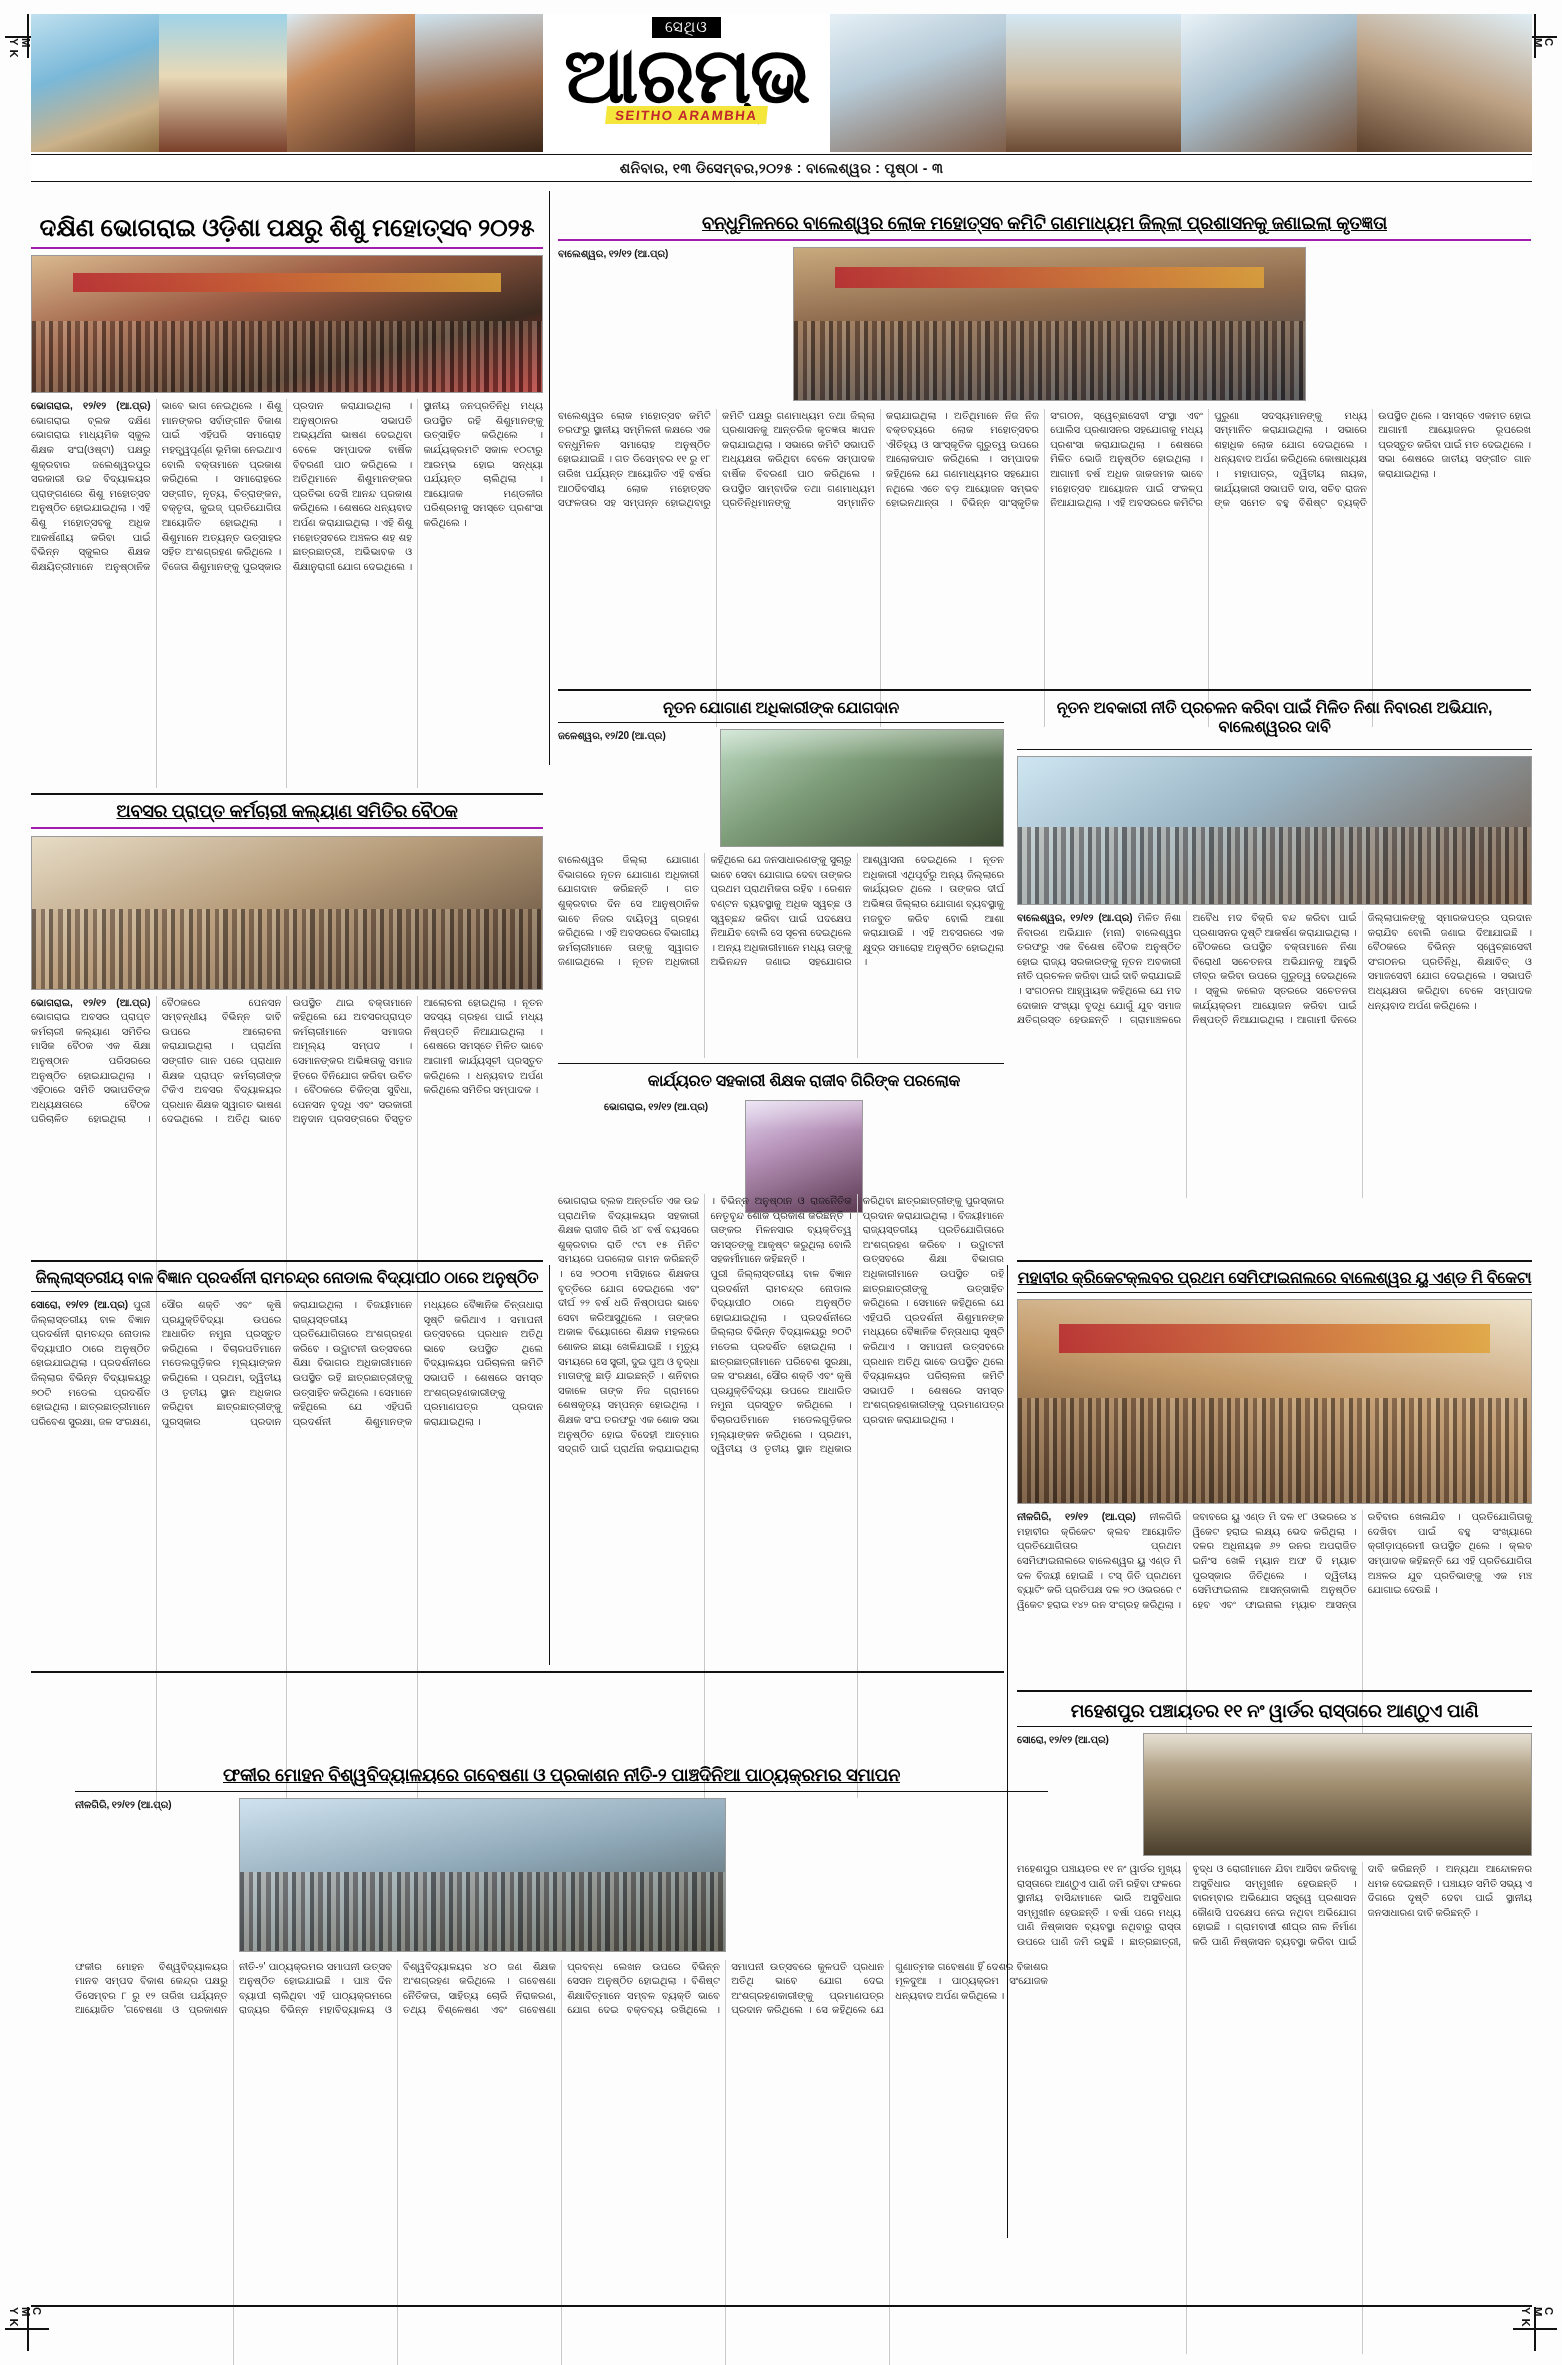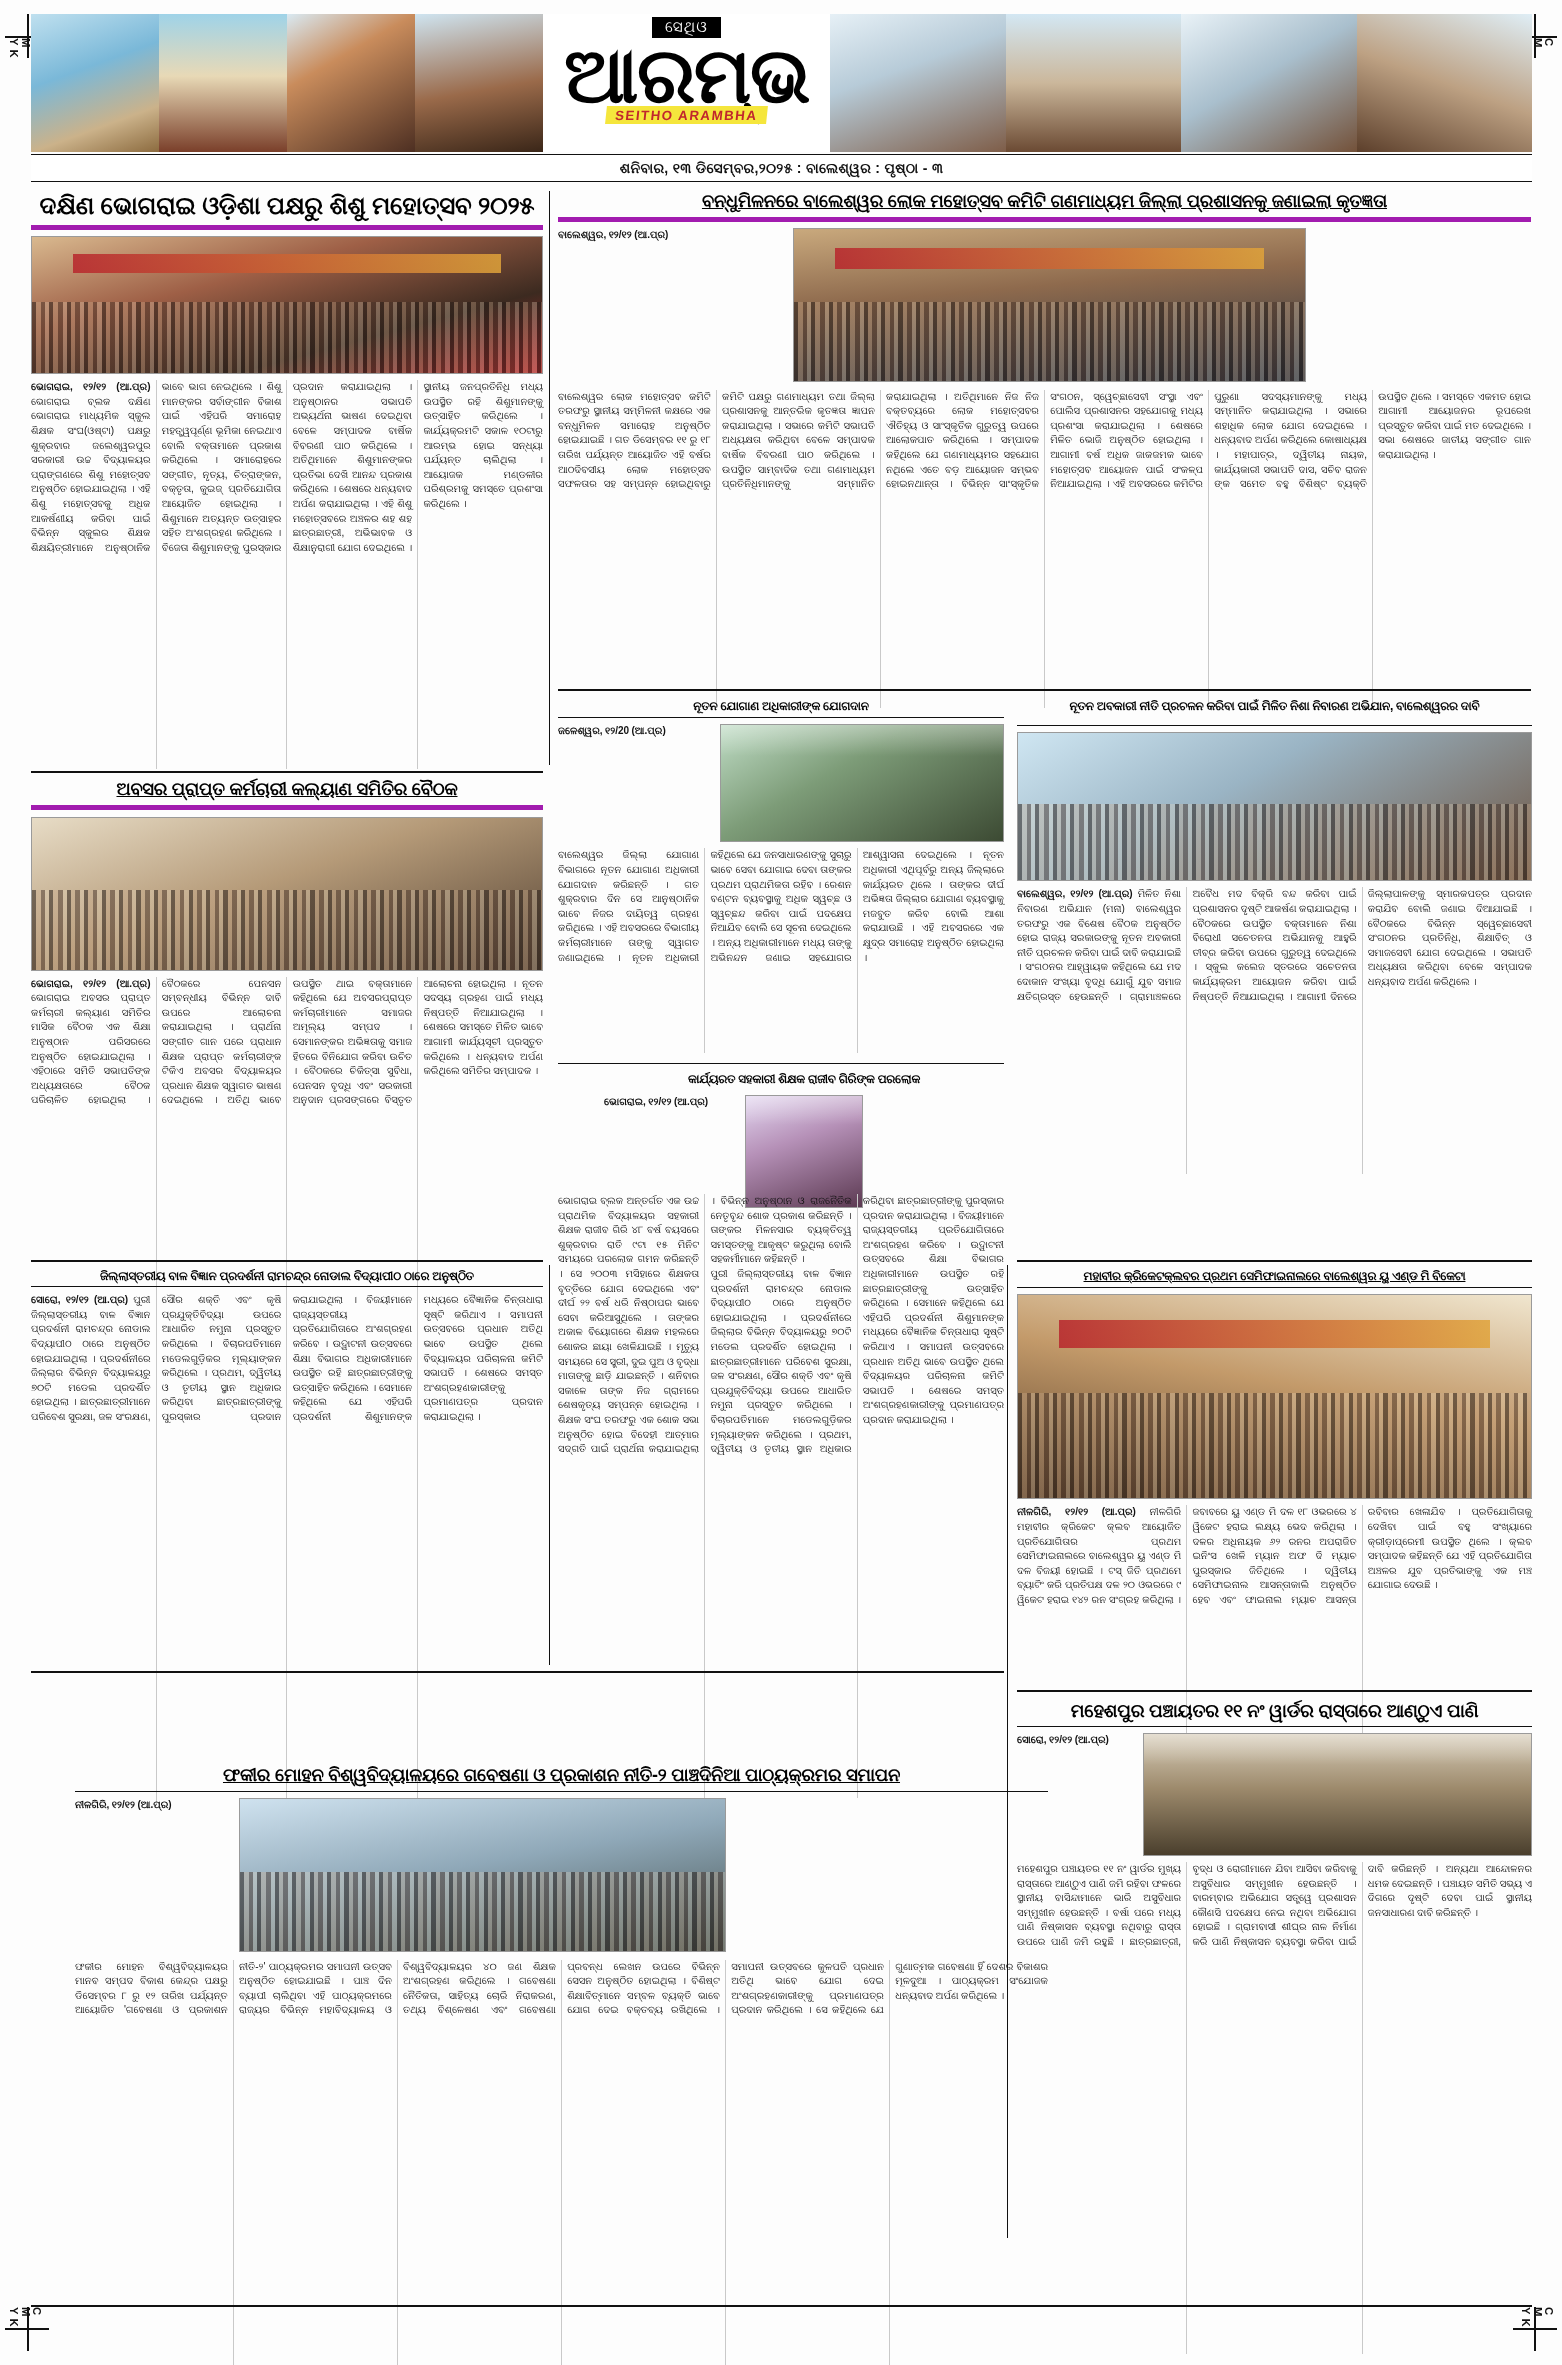--- a/index.html
+++ b/index.html
@@ -105,23 +105,23 @@
   .block { position: absolute; }
   .hl {
     font-weight: bold;
     color: #000;
     text-align: center;
     line-height: 1.18;
     letter-spacing: -0.3px;
   }
   .hl-xl { font-size: 24.6px; }
   .hl-lg { font-size: 18px; text-decoration: underline; }
-  .hl-md { font-size: 12px; }
+  .hl-md { font-size: 16px; }
   .hl-sm { font-size: 18.4px; }
-  .rule-thick { border-bottom: 5px solid #a21caf; }
+  .rule-thick { border-bottom: 2px solid #a21caf; margin-top: 22px; }
   .rule-thin  { border-bottom: 1px solid #111; }
   .rule-top-thick { border-top: 2px solid #111; }
 
   .cols { column-gap: 11.3px; column-rule: 0.5px solid #c9c9c9; }
   .body {
     font-size: 10px;
     line-height: 1.46;
     text-align: justify;
     color:#111;
     hyphens: none;

